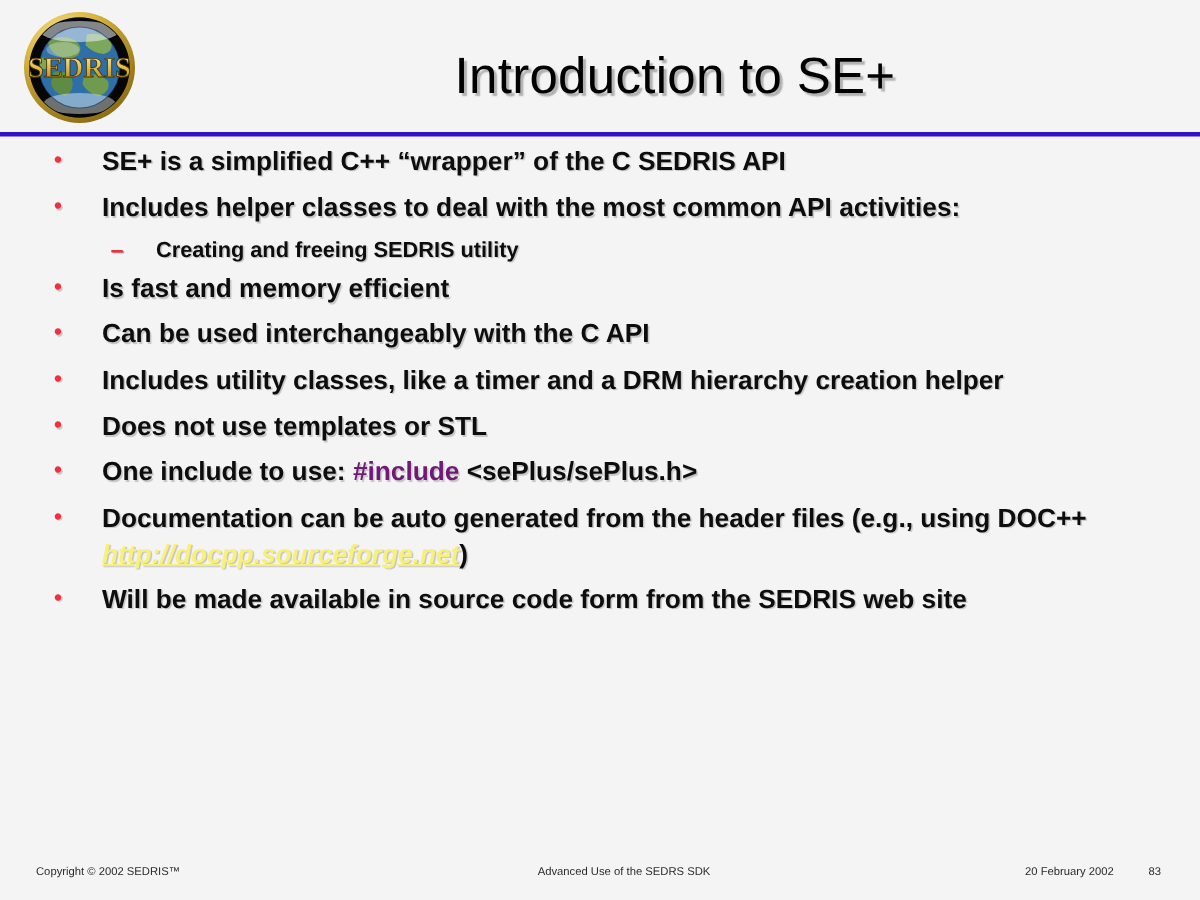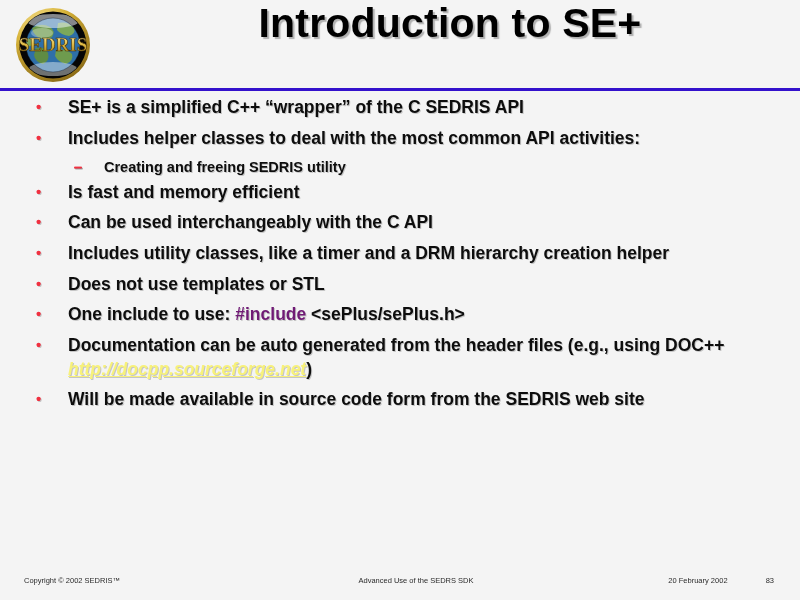--- a/index.html
+++ b/index.html
@@ -28,25 +28,25 @@
     left: 8px;
     top: 6px;
     width: 98px;
     height: 78px;
   }
   .logo svg { display: block; }
 
   .slide-title {
     position: absolute;
     left: 120px;
-    top: 0;
+    top: 32px;
     width: 660px;
     text-align: center;
-    font-size: 41px;
-    font-weight: bold;
+    font-size: 34px;
+    font-weight: normal;
     color: #000000;
     letter-spacing: 0.2px;
     text-shadow: 2px 2px 1px rgba(120,120,120,0.55);
     white-space: nowrap;
   }
 
   .title-rule {
     position: absolute;
     left: 0;
     top: 88px;
@@ -134,21 +134,21 @@
     white-space: nowrap;
   }
   .footer-right {
     position: absolute;
     right: 18px;
     top: 10px;
     white-space: nowrap;
   }
   .footer-right .page-num {
     display: inline-block;
-    margin-left: 36px;
+    margin-left: 21px;
   }
 </style>
 </head>
 <body>
 
 <div class="slide-header">
 
   <div class="logo">
     <svg width="98" height="78" viewBox="0 0 98 78" xmlns="http://www.w3.org/2000/svg">
       <defs>

